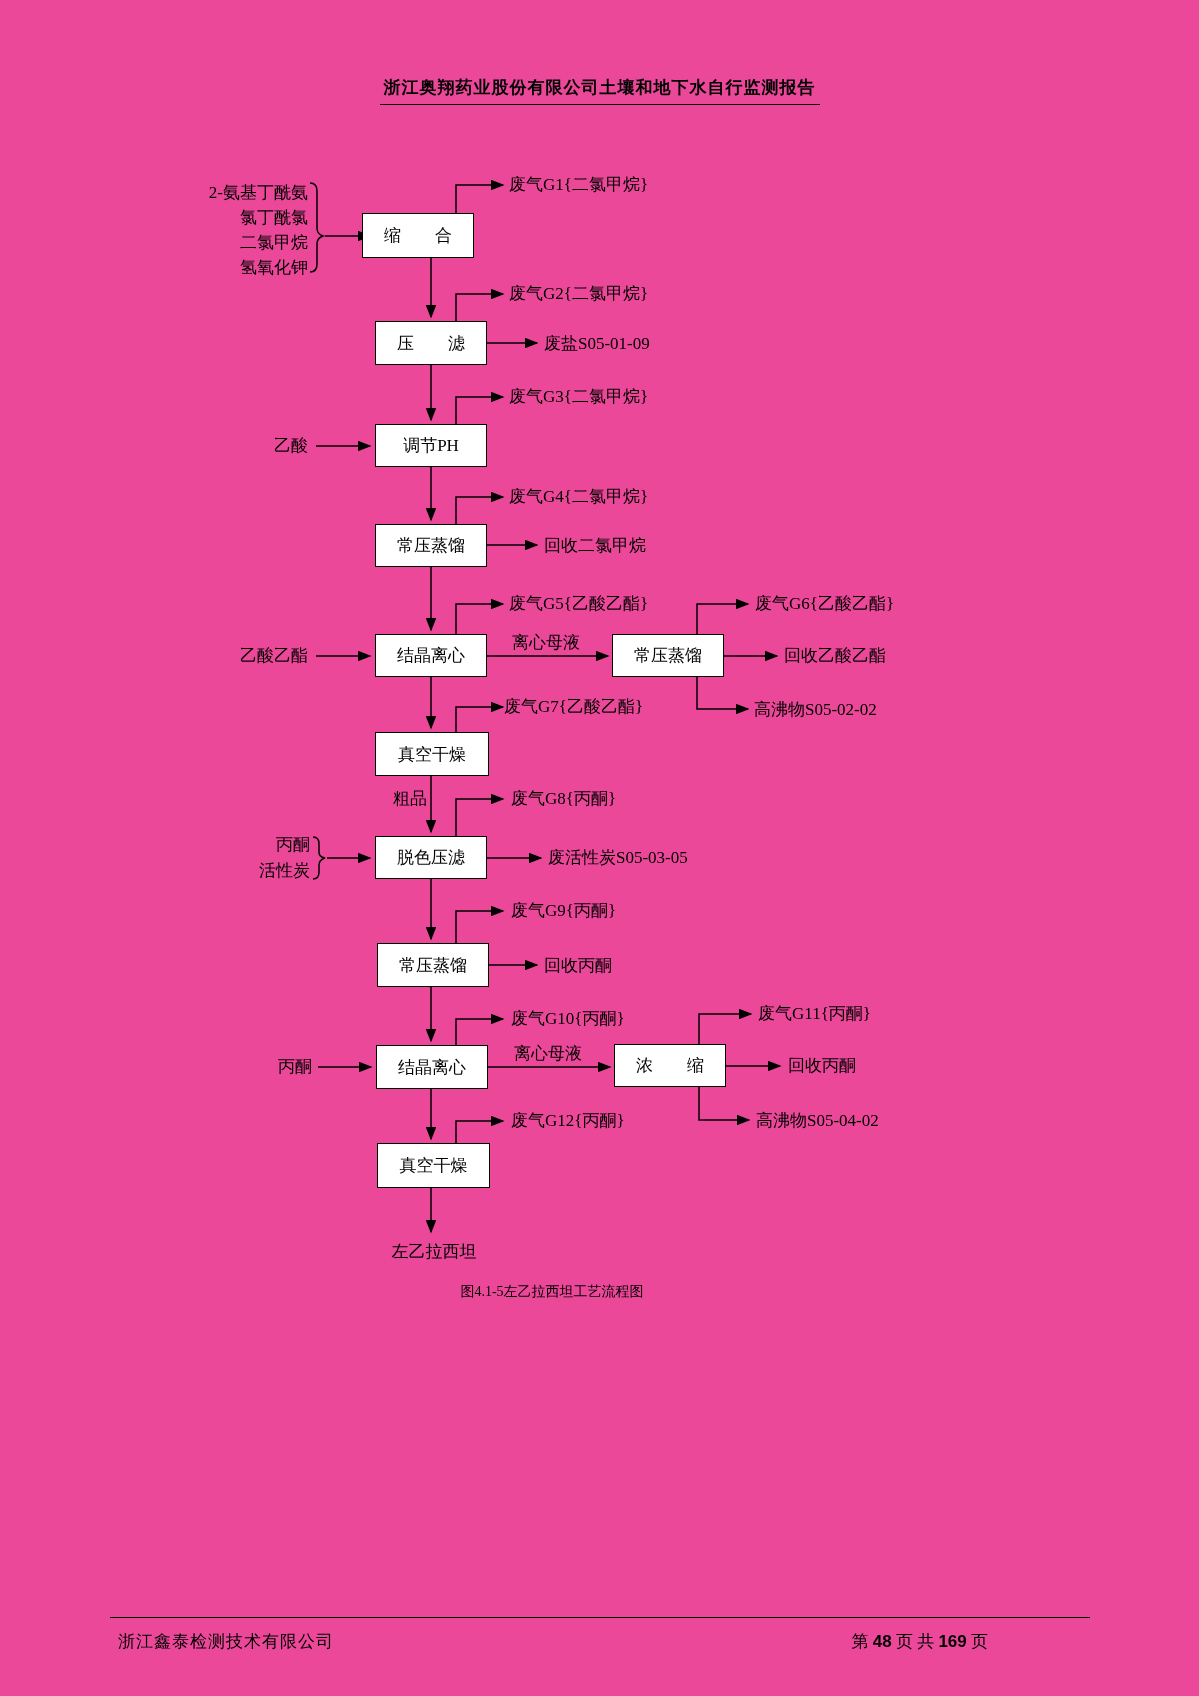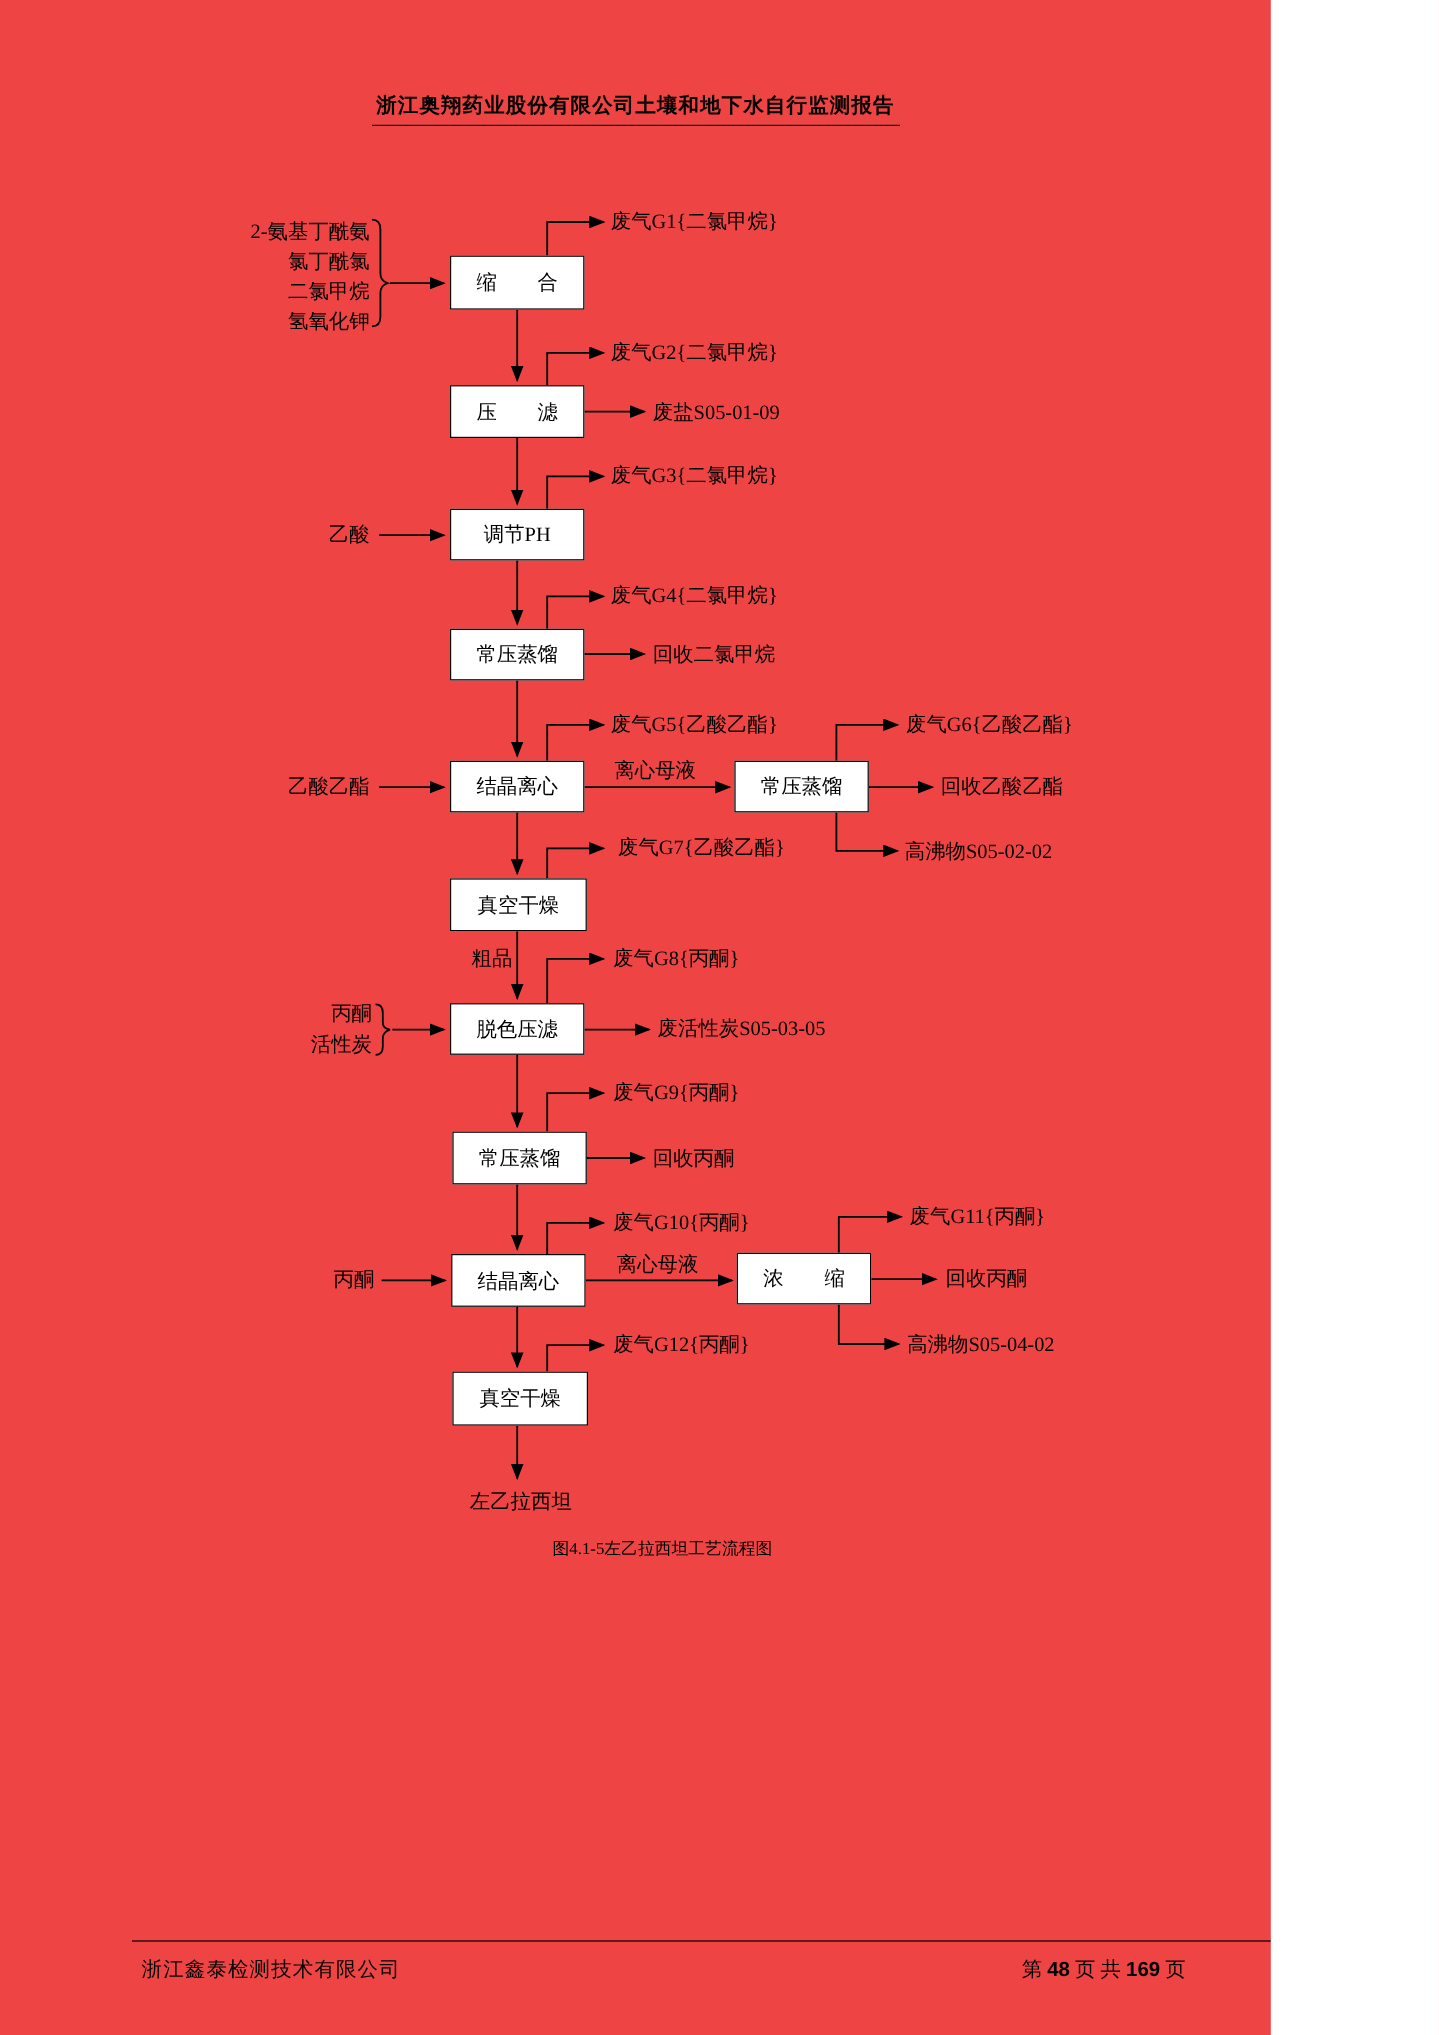--- a/index.html
+++ b/index.html
@@ -1,18 +1,18 @@
 <!DOCTYPE html>
 <html><head>
 <meta charset="utf-8">
 <style>
   * { margin:0; padding:0; box-sizing:border-box; }
   html,body { background:#fff; }
   .page {
-    position:relative; width:1059px; height:1696px; background:#ef4444;
+    position:relative; width:1199px; height:1696px; background:#ec4899;
     font-family:"Liberation Serif","DejaVu Serif",serif; color:#000; overflow:hidden;
   }
   .hdr { position:absolute; top:76px; left:0; width:100%; text-align:center; }
   .hdr span {
     display:inline-block; font-size:17px; font-weight:bold;
     padding:0 4px 5px; border-bottom:1.5px solid #000; letter-spacing:1px;
   }
   .sec-heading {
     position:absolute; left:124px; top:136px; font-size:21px; font-weight:bold; letter-spacing:1px;
   }
@@ -104,21 +104,21 @@
       <path d="M327 858 H370" marker-end="url(#ah)"></path>
       <path d="M318 1067 H371" marker-end="url(#ah)"></path>
     </g>
 
     <g stroke="#000" stroke-width="1.5" fill="none">
       <path d="M310 183 Q317 183 317 191 L317 228 Q317 234 323 236 Q317 238 317 244 L317 264 Q317 272 310 272"></path>
       <path d="M313 837 Q319 837 319 844 L319 852 Q319 857 325 858 Q319 860 319 865 L319 872 Q319 879 313 879"></path>
     </g>
   </svg>
 
-  <div class="box" style="left:375px;top:213px;width:112px;height:45px">缩　　合</div>
+  <div class="box" style="left:362px;top:213px;width:112px;height:45px">缩　　合</div>
   <div class="box" style="left:375px;top:321px;width:112px;height:44px">压　　滤</div>
   <div class="box" style="left:375px;top:424px;width:112px;height:43px">调节PH</div>
   <div class="box" style="left:375px;top:524px;width:112px;height:43px">常压蒸馏</div>
   <div class="box" style="left:375px;top:634px;width:112px;height:43px">结晶离心</div>
   <div class="box" style="left:375px;top:732px;width:114px;height:44px">真空干燥</div>
   <div class="box" style="left:375px;top:836px;width:112px;height:43px">脱色压滤</div>
   <div class="box" style="left:377px;top:943px;width:112px;height:44px">常压蒸馏</div>
   <div class="box" style="left:376px;top:1045px;width:112px;height:44px">结晶离心</div>
   <div class="box" style="left:377px;top:1143px;width:113px;height:45px">真空干燥</div>
 
@@ -138,21 +138,21 @@
     <div>活性炭</div>
   </div>
   <span class="lbl r" style="left:312px;top:1067px">丙酮</span>
 
   <span class="lbl" style="left:509px;top:185px">废气G1{二氯甲烷}</span>
   <span class="lbl" style="left:509px;top:294px">废气G2{二氯甲烷}</span>
   <span class="lbl" style="left:509px;top:397px">废气G3{二氯甲烷}</span>
   <span class="lbl" style="left:509px;top:497px">废气G4{二氯甲烷}</span>
   <span class="lbl" style="left:509px;top:604px">废气G5{乙酸乙酯}</span>
   <span class="lbl" style="left:755px;top:604px">废气G6{乙酸乙酯}</span>
-  <span class="lbl" style="left:515px;top:707px">废气G7{乙酸乙酯}</span>
+  <span class="lbl" style="left:504px;top:707px">废气G7{乙酸乙酯}</span>
   <span class="lbl" style="left:511px;top:799px">废气G8{丙酮}</span>
   <span class="lbl" style="left:511px;top:911px">废气G9{丙酮}</span>
   <span class="lbl" style="left:511px;top:1019px">废气G10{丙酮}</span>
   <span class="lbl" style="left:758px;top:1014px">废气G11{丙酮}</span>
   <span class="lbl" style="left:511px;top:1121px">废气G12{丙酮}</span>
 
   <span class="lbl b" style="left:544px;top:344px">废盐S05-01-09</span>
   <span class="lbl" style="left:544px;top:546px">回收二氯甲烷</span>
   <span class="lbl" style="left:512px;top:643px">离心母液</span>
   <span class="lbl" style="left:784px;top:656px">回收乙酸乙酯</span>

